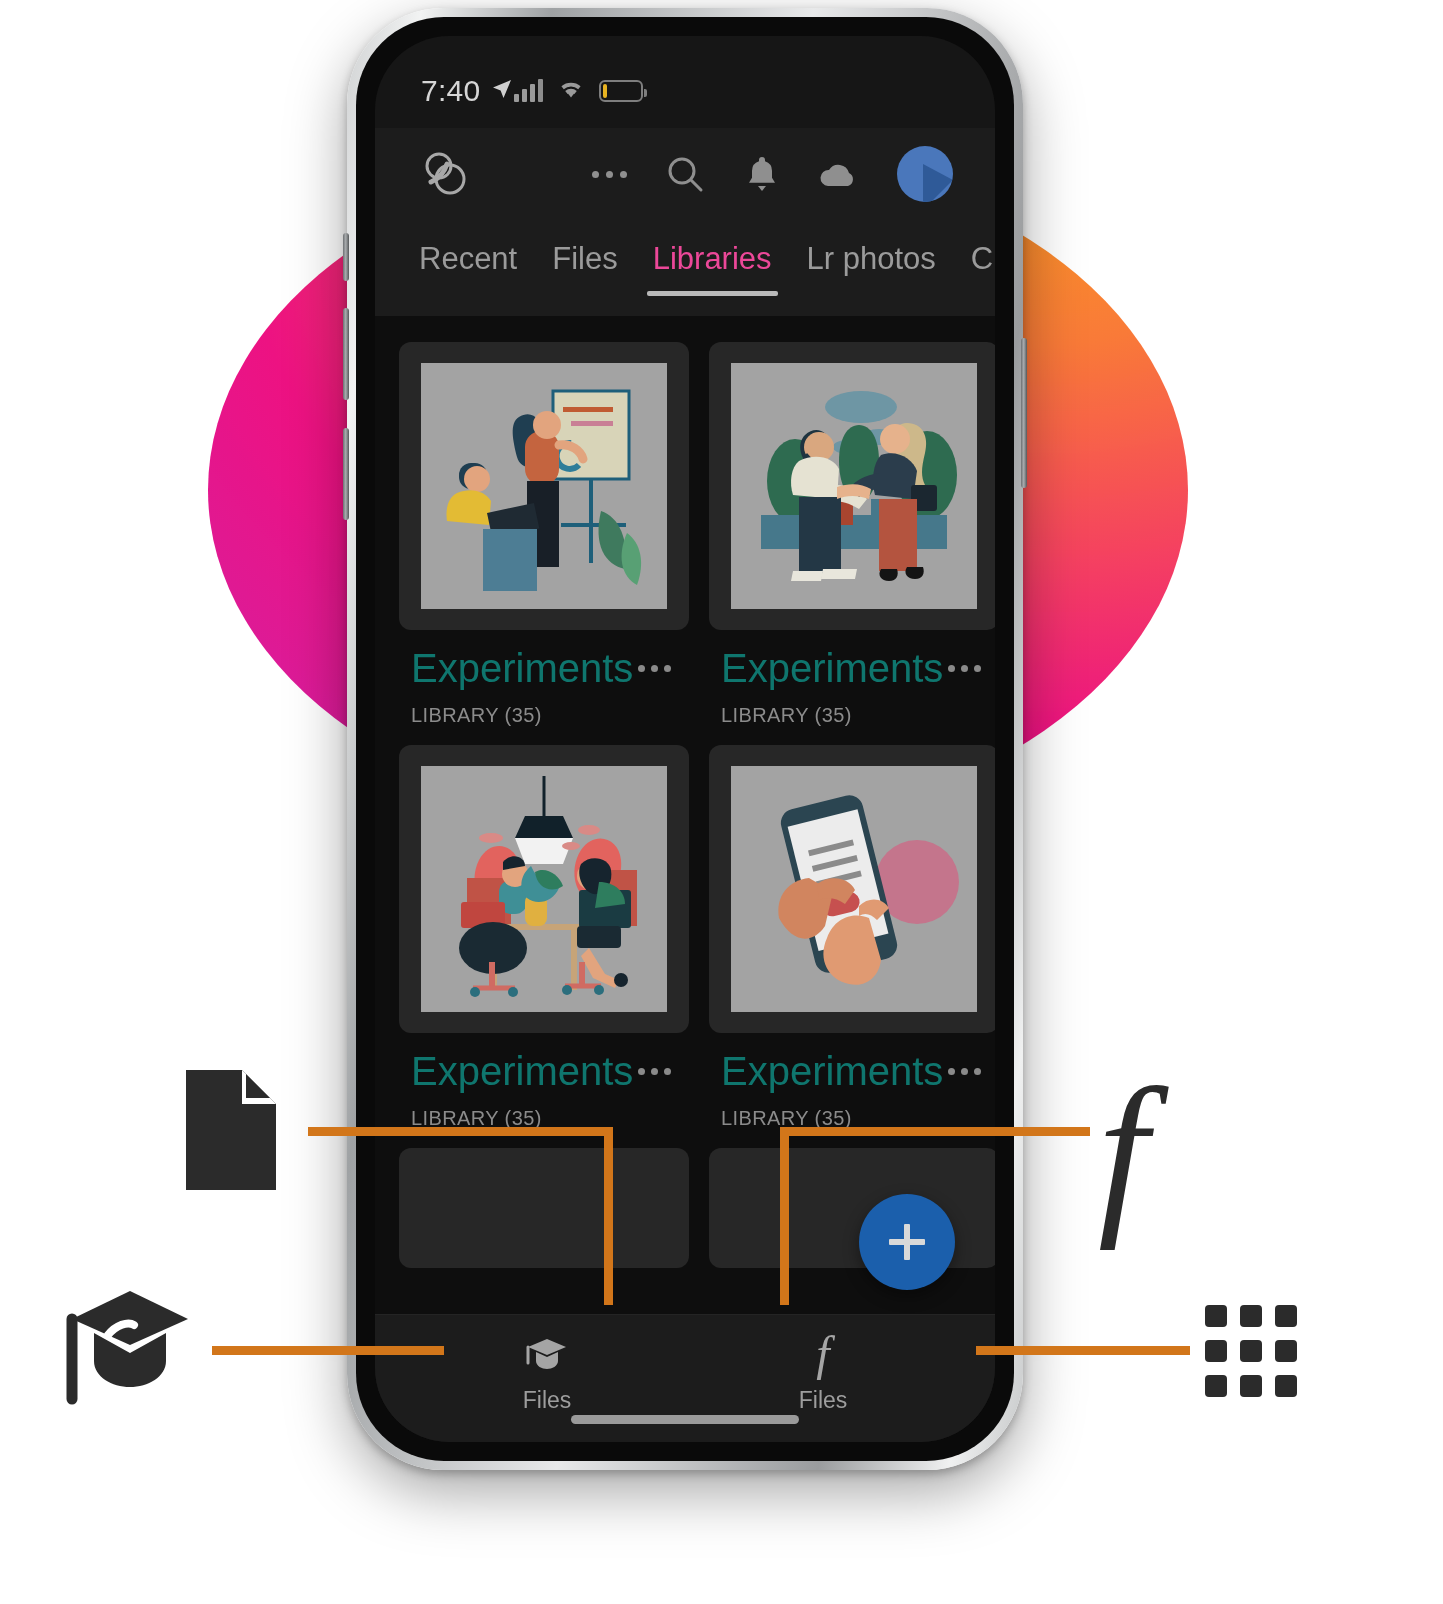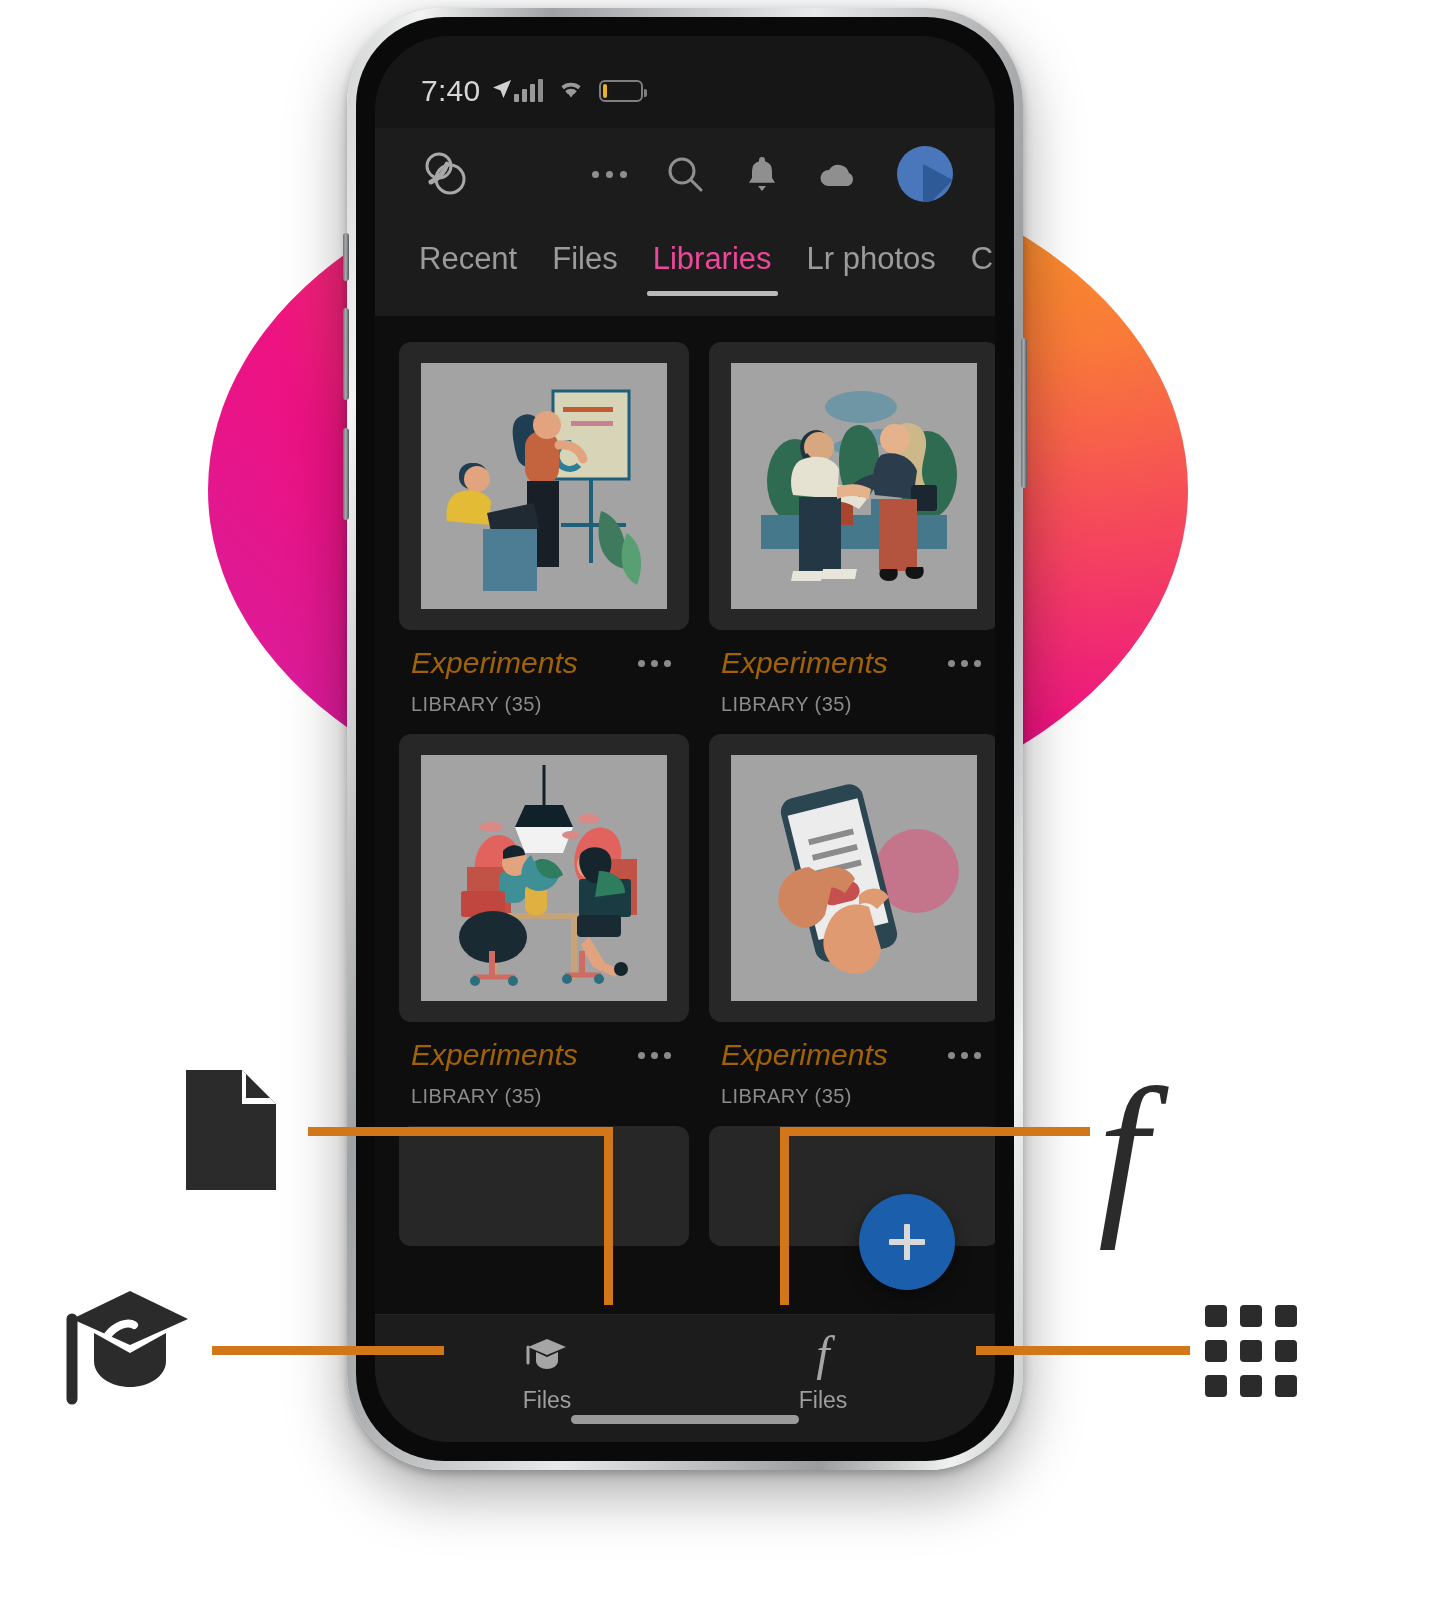--- a/index.html
+++ b/index.html
@@ -149,21 +149,21 @@
     background: #272727; border-radius: 12px;
     padding: 22px; height: 288px;
     display: flex; align-items: center; justify-content: center;
   }
   .thumb-img {
     width: 246px; height: 246px; background: #a3a3a3;
     position: relative; overflow: hidden;
   }
   .card-meta { padding: 16px 12px 0 12px; }
   .card-row { display: flex; align-items: center; justify-content: space-between; }
-  .card-title { font-size: 30px; color: #a16207; font-style: italic; }
+  .card-title { font-size: 40px; color: #0f766e; }
   .dots-card { display: flex; gap: 6px; padding-right: 6px; }
   .dots-card i { width: 7px; height: 7px; border-radius: 50%; background: #8a8a8a; display: block; }
   .card-sub { font-size: 20px; color: #8b8b8b; margin-top: 13px; letter-spacing: 0.4px; }
   .card-stub { background: #272727; border-radius: 12px; height: 120px; }
 
   
   .fab {
     position: absolute; right: 40px; bottom: 152px;
     width: 96px; height: 96px; border-radius: 50%;
     background: #1b5fac; display: flex; align-items: center; justify-content: center;

